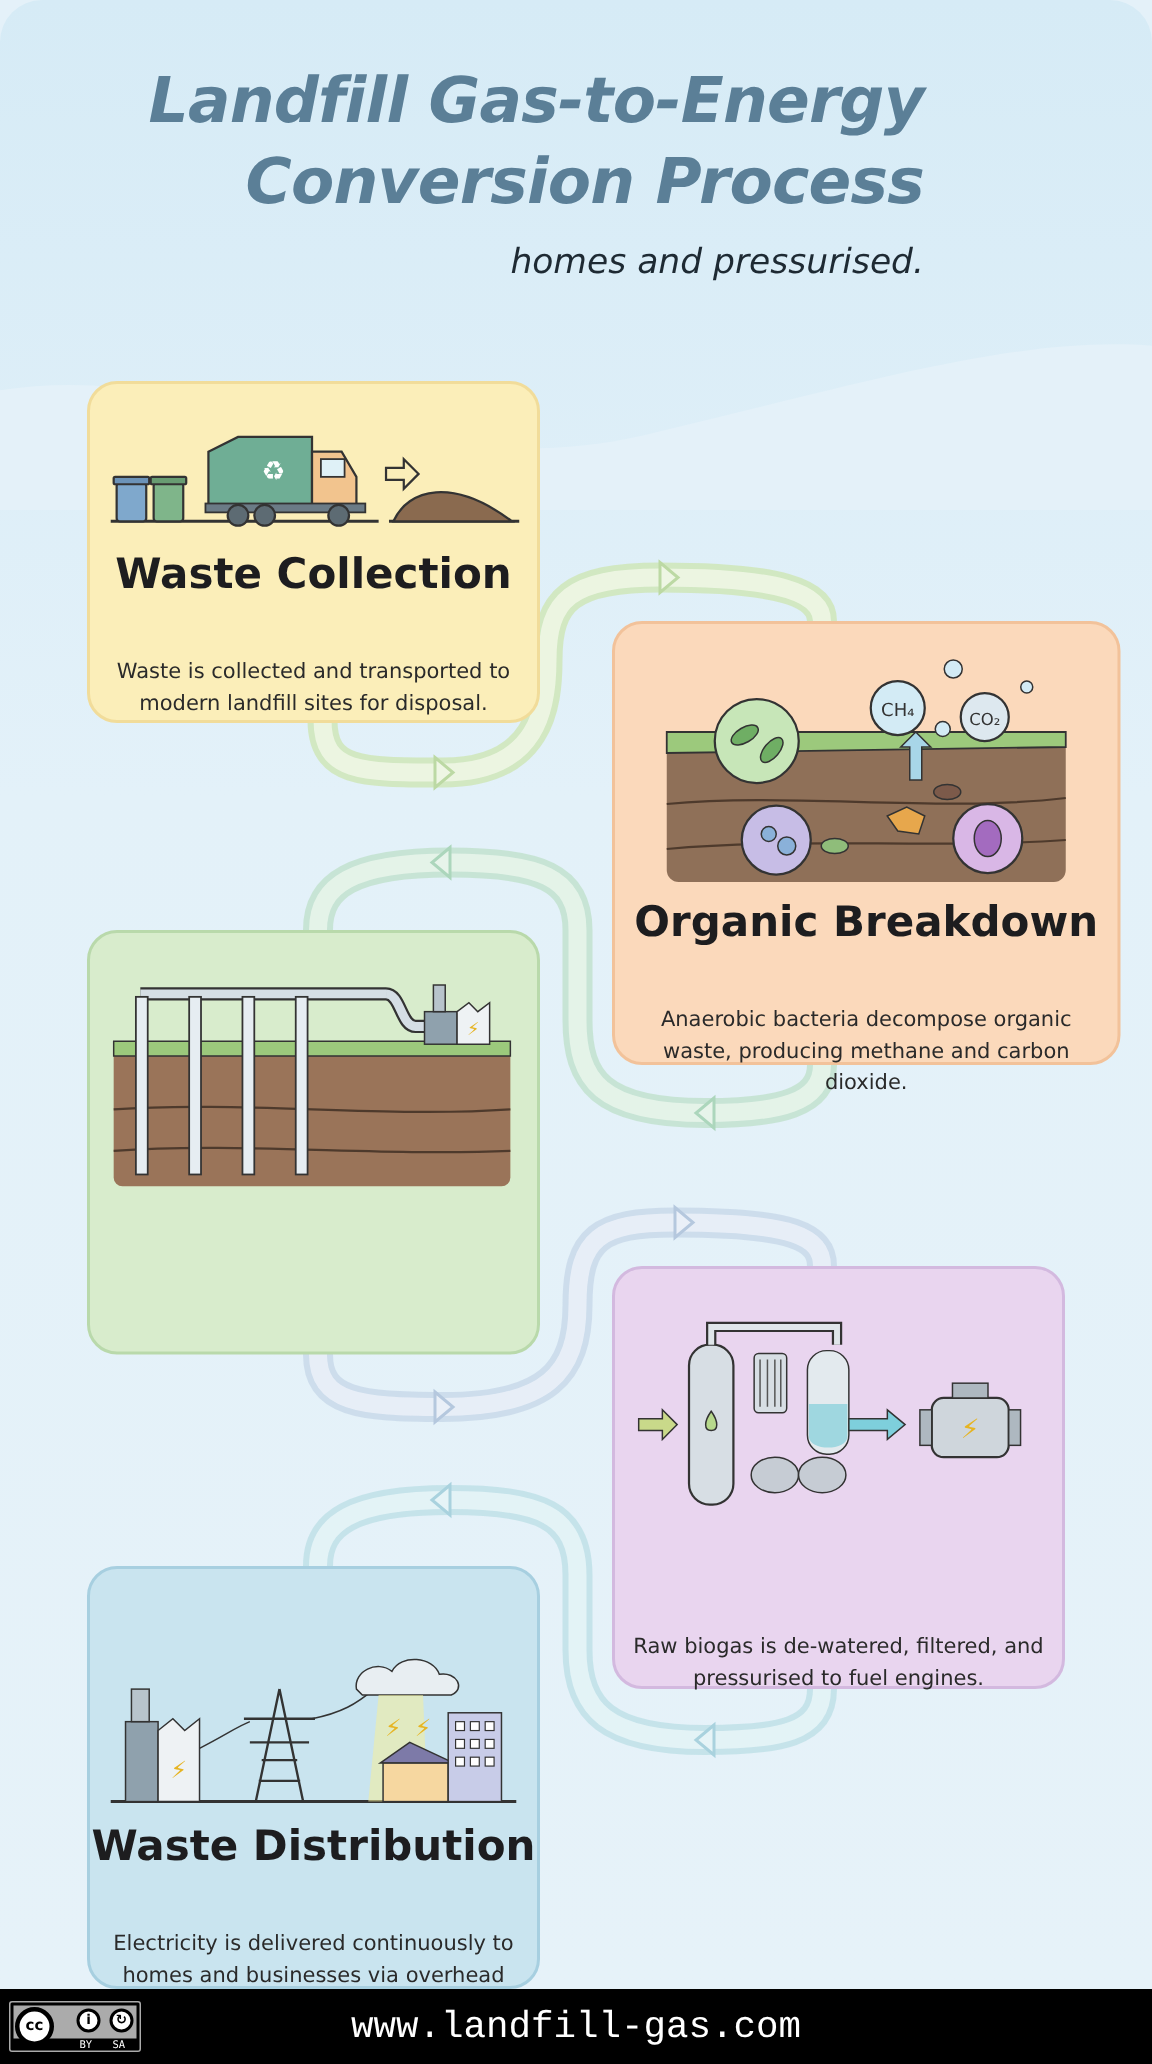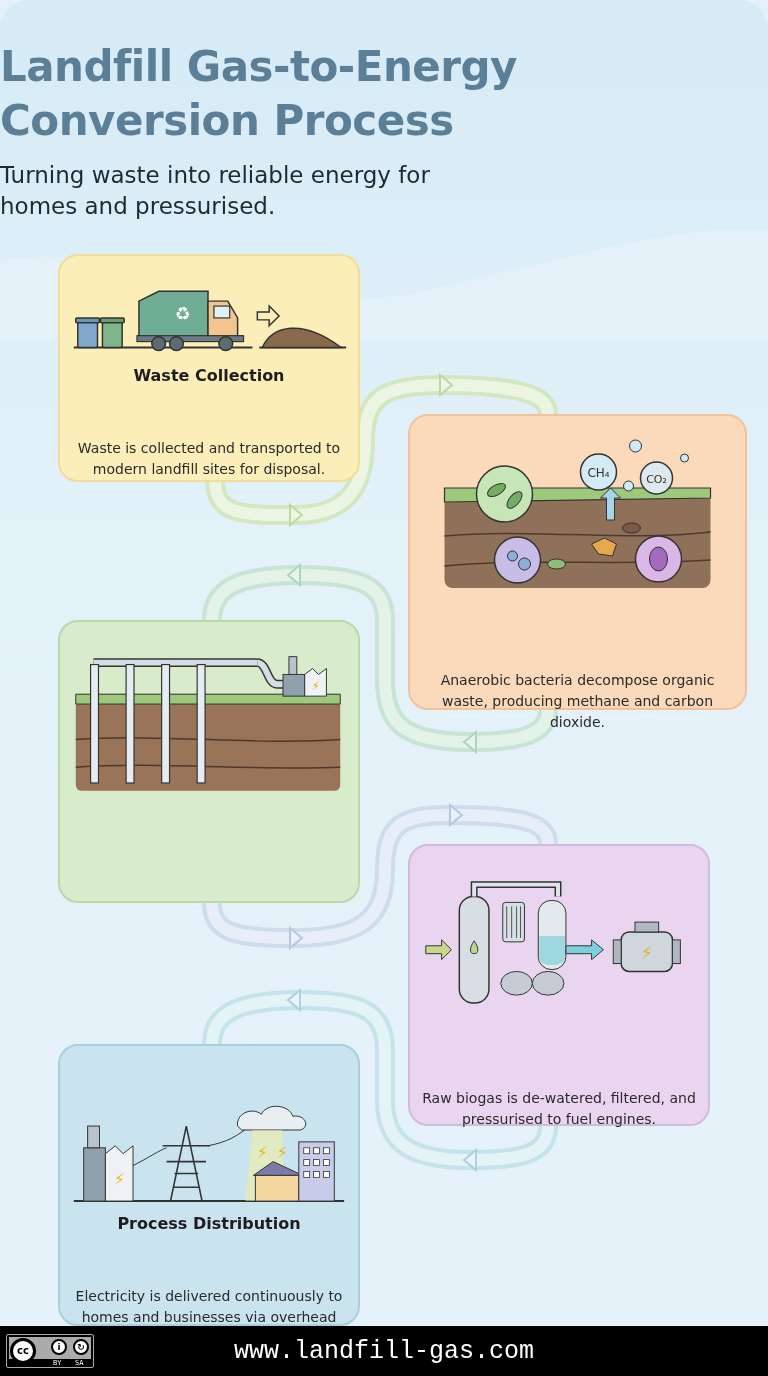--- a/index.html
+++ b/index.html
@@ -11,35 +11,35 @@
   }
   .page {
     position: absolute; left: 0; top: 0; width: 768px; height: 1326px;
     background: linear-gradient(180deg, #d6ebf6 0%, #e3f1f9 40%, #e6f2f9 100%);
     border-radius: 28px 28px 0 0;
     overflow: hidden;
   }
   .wave {
     position: absolute; left: -40px; top: 180px; width: 860px; height: 160px;
   }
-  .header { position: absolute; left: 0; top: 40px; width: 616px; text-align: left; }
+  .header { position: absolute; left: 0; top: 40px; width: 616px; text-align: right; font-style: italic; }
   .title {
     color: #5b7f97; font-size: 42px; font-weight: bold; line-height: 54px;
     letter-spacing: -0.5px;
   }
   .subtitle {
     margin-top: 12px; color: #1e2a33; font-size: 23px; line-height: 31px;
   }
   .card {
     position: absolute; border-radius: 20px; border: 2px solid;
     text-align: center; padding: 0 10px;
   }
   .card .illus { position: absolute; left: 0; top: 0; width: 100%; }
   .card h2 {
-    position: absolute; left: 0; width: 100%; font-size: 16px; font-weight: bold; color: #1d1d1f;
+    position: absolute; left: 0; width: 100%; font-size: 28px; font-weight: bold; color: #1d1d1f;
   }
   .card p {
     position: absolute; left: 8px; right: 8px; font-size: 14px; line-height: 21px; color: #2a2a2a; margin-top: 40px;
   }
   .c1 { left: 58px; top: 254px; width: 302px; height: 228px; background: #fbeeb9; border-color: #f1dc9a; }
   .c2 { left: 408px; top: 414px; width: 339px; height: 296px; background: #fbd9bb; border-color: #f2c29a; }
   .c3 { left: 58px; top: 620px; width: 302px; height: 283px; background: #d8eccc; border-color: #b9d9ab; }
   .c4 { left: 408px; top: 844px; width: 302px; height: 282px; background: #e9d5ef; border-color: #d3b9df; }
   .c5 { left: 58px; top: 1044px; width: 302px; height: 282px; background: #c9e4ef; border-color: #a7cfe0; }
   .flows { position: absolute; left: 0; top: 0; width: 768px; height: 1326px; pointer-events: none; }
@@ -76,21 +76,20 @@
   <svg class="wave" viewBox="0 0 860 160">
     <path d="M0 90 C 150 40, 300 150, 470 110 S 760 30, 860 60 L 860 160 L 0 160 Z" fill="#e4f1f9"></path>
   </svg>
 
   <div class="header">
     <div class="title">
       <div>Landfill Gas-to-Energy</div>
       <div>Conversion Process</div>
     </div>
     <div class="subtitle">
-      <div>Turning waste into reliable energy for</div>
       <div>homes and pressurised.</div>
     </div>
   </div>
 
   <svg class="flows" viewBox="0 0 768 1326">
     <g fill="none" stroke-linecap="round">
 
       <path d="M215 480 C 215 515, 240 515, 295 515 C 360 515, 365 470, 365 440 C 365 400, 380 385, 440 385 C 520 385, 548 395, 548 414" stroke="#cfe6b8" stroke-width="20" opacity="0.85"></path>
       <path d="M215 480 C 215 515, 240 515, 295 515 C 360 515, 365 470, 365 440 C 365 400, 380 385, 440 385 C 520 385, 548 395, 548 414" stroke="#eef6e4" stroke-width="12" opacity="0.9"></path>
 
@@ -163,20 +162,21 @@
       <ellipse cx="205" cy="112" rx="9" ry="5" fill="#7c5a4a" stroke="#333"></ellipse>
       <circle cx="172" cy="56" r="18" fill="#d3ebf5" stroke="#333" stroke-width="1.5"></circle>
       <text x="172" y="61" font-size="12" text-anchor="middle" fill="#333">CH₄</text>
       <circle cx="230" cy="62" r="16" fill="#dde8ef" stroke="#333" stroke-width="1.5"></circle>
       <text x="230" y="67" font-size="11" text-anchor="middle" fill="#333">CO₂</text>
       <circle cx="209" cy="30" r="6" fill="#d3ebf5" stroke="#333"></circle>
       <circle cx="202" cy="70" r="5" fill="#d3ebf5" stroke="#333"></circle>
       <circle cx="258" cy="42" r="4" fill="#d3ebf5" stroke="#333"></circle>
       <path d="M180 104 L 180 82 L 174 82 L 184 72 L 194 82 L 188 82 L 188 104 Z" fill="#a8d6e8" stroke="#333"></path>
     </svg>
+    <h2 style="top:182px">Organic Breakdown</h2>
     <p style="top:214px">Anaerobic bacteria decompose organic waste, producing methane and carbon dioxide.</p>
   </div>
 
   <div class="card c3">
     <svg class="illus" viewBox="0 0 302 170" height="170">
       <rect x="16" y="72" width="268" height="98" rx="6" fill="#9a7459"></rect>
       <path d="M16 72 L 284 72 L 284 82 L 16 82 Z" fill="#9cc97c" stroke="#333" stroke-width="1"></path>
       <path d="M16 118 C 100 112, 200 124, 284 118" stroke="#4e3a2c" stroke-width="1.5" fill="none"></path>
       <path d="M16 146 C 100 140, 200 150, 284 146" stroke="#4e3a2c" stroke-width="1.5" fill="none"></path>
       <path d="M34 40 L 200 40" stroke="#333" stroke-width="9"></path>
@@ -241,21 +241,21 @@
           <rect x="257" y="102" width="6" height="6"></rect>
           <rect x="267" y="102" width="6" height="6"></rect>
         <rect x="247" y="114" width="6" height="6"></rect>
           <rect x="257" y="114" width="6" height="6"></rect>
           <rect x="267" y="114" width="6" height="6"></rect>
         <rect x="247" y="126" width="6" height="6"></rect>
           <rect x="257" y="126" width="6" height="6"></rect>
           <rect x="267" y="126" width="6" height="6"></rect>
       </g>
     </svg>
-    <h2 style="top:168px">Process Distribution</h2>
+    <h2 style="top:168px">Waste Distribution</h2>
     <p style="top:200px">Electricity is delivered continuously to homes and businesses via overhead lines.</p>
   </div>
 </div>
 
 <div class="footer">
   <div class="cc-badge">
     <div class="panel"></div>
     <div class="cc">cc</div>
     <div class="ic" style="left:44px">i</div>
     <div class="ic" style="left:66px">↻</div>

